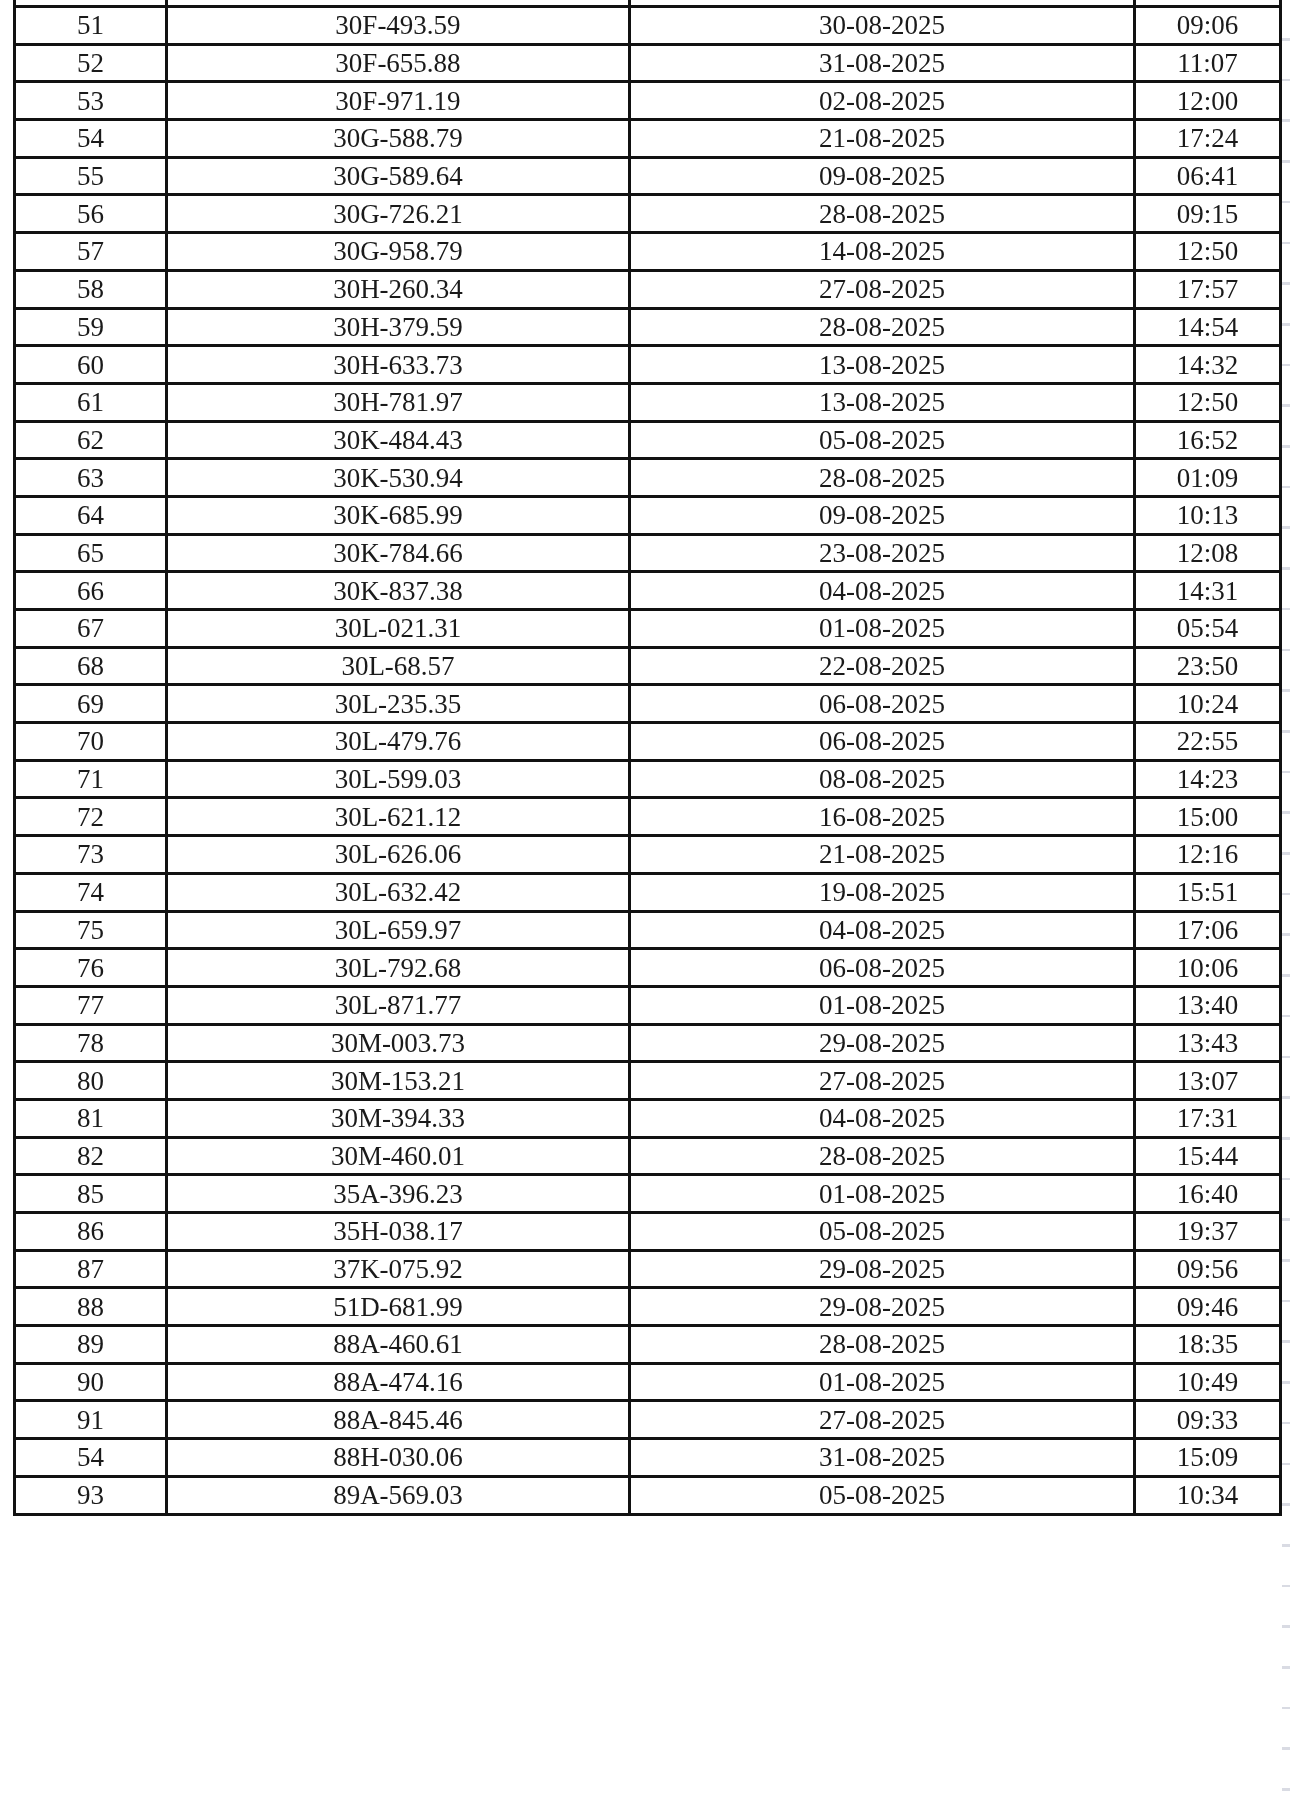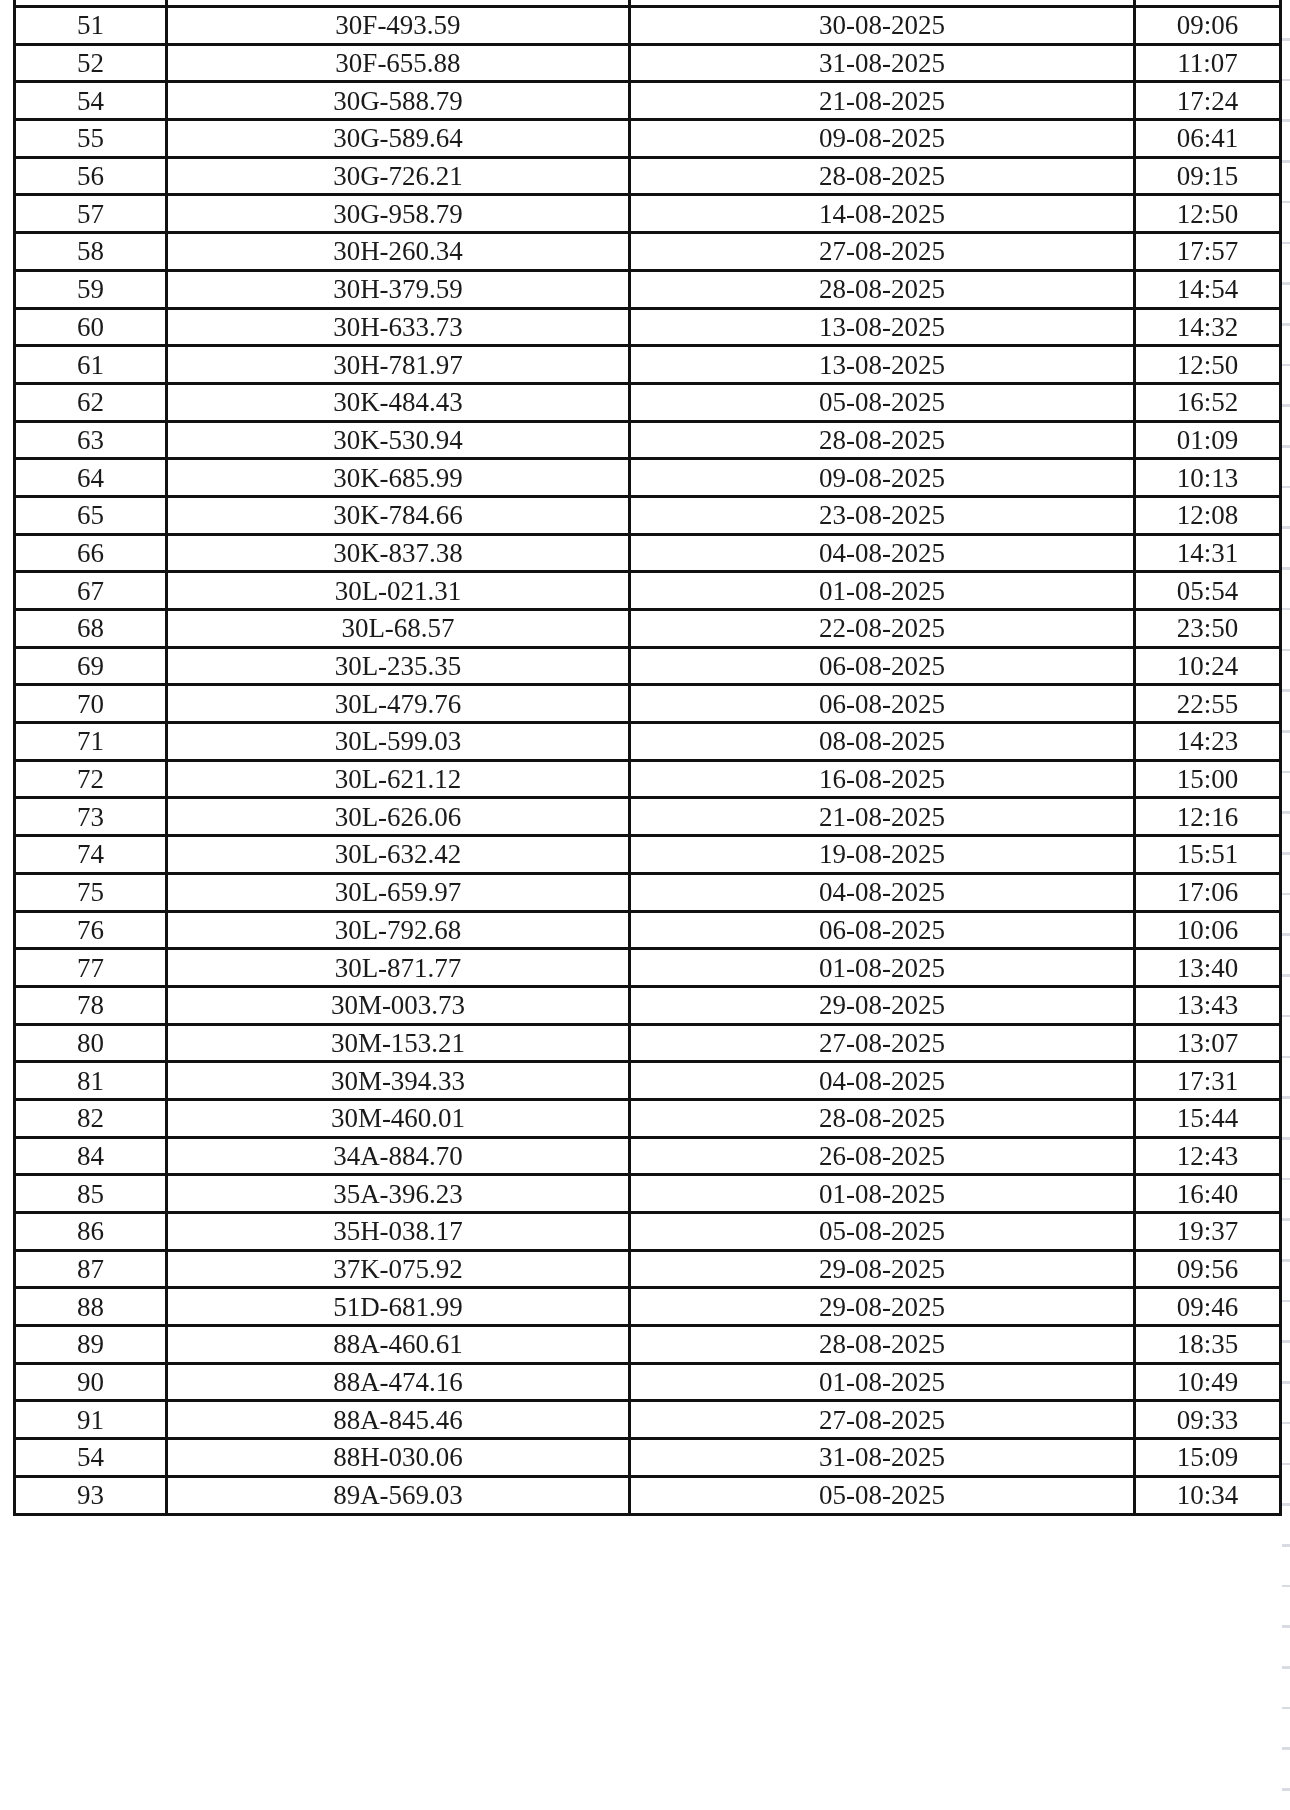--- a/index.html
+++ b/index.html
@@ -87,20 +87,26 @@
     <td>30-08-2025</td>
     <td>09:06</td>
   </tr>
         <tr>
     <td>52</td>
     <td>30F-655.88</td>
     <td>31-08-2025</td>
     <td>11:07</td>
   </tr>
         <tr>
+    <td>53</td>
+    <td>30F-971.19</td>
+    <td>02-08-2025</td>
+    <td>12:00</td>
+  </tr>
+        <tr>
     <td>54</td>
     <td>30G-588.79</td>
     <td>21-08-2025</td>
     <td>17:24</td>
   </tr>
         <tr>
     <td>55</td>
     <td>30G-589.64</td>
     <td>09-08-2025</td>
     <td>06:41</td>
@@ -253,26 +259,20 @@
     <td>81</td>
     <td>30M-394.33</td>
     <td>04-08-2025</td>
     <td>17:31</td>
   </tr>
         <tr>
     <td>82</td>
     <td>30M-460.01</td>
     <td>28-08-2025</td>
     <td>15:44</td>
-  </tr>
-        <tr>
-    <td>84</td>
-    <td>34A-884.70</td>
-    <td>26-08-2025</td>
-    <td>12:43</td>
   </tr>
         <tr>
     <td>85</td>
     <td>35A-396.23</td>
     <td>01-08-2025</td>
     <td>16:40</td>
   </tr>
         <tr>
     <td>86</td>
     <td>35H-038.17</td>

